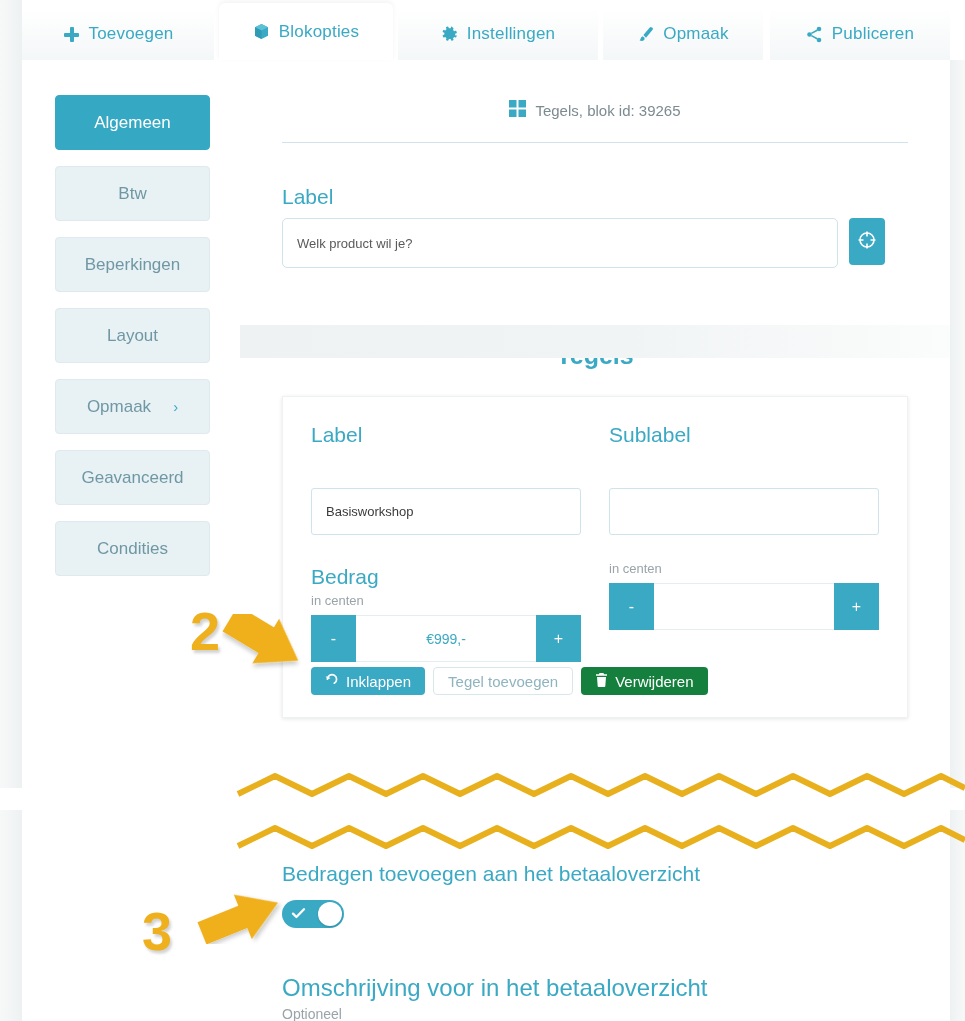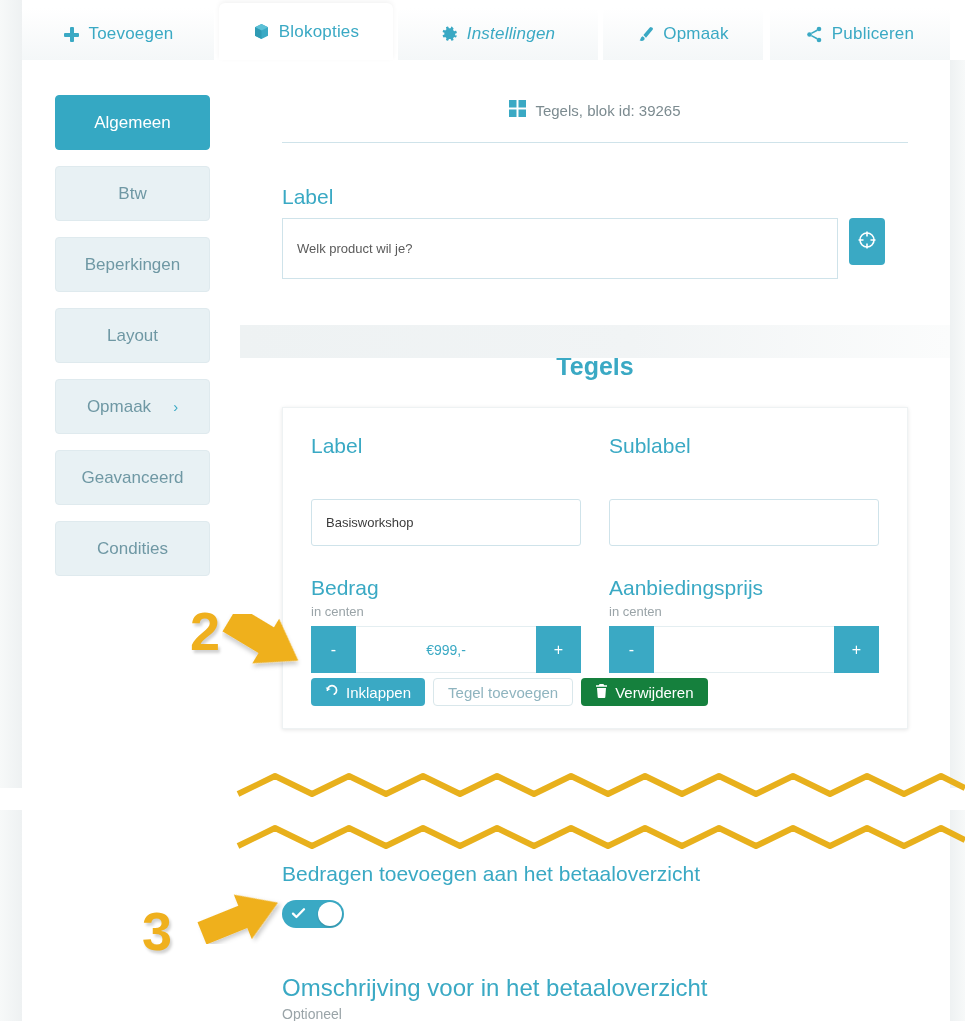--- a/index.html
+++ b/index.html
@@ -57,21 +57,21 @@
 
   .block-head {
     display:flex; align-items:center; justify-content:center; gap:9px;
     color:#7c8b90; font-size:15px; padding-top:40px;
   }
   .hrule { margin:22px 42px 0 42px; height:1px; background:#cfe3ea; }
 
   .field-label { color:#3aa9c4; font-size:21px; margin:42px 0 9px 42px; }
   .label-row { display:flex; align-items:flex-start; gap:11px; margin-left:42px; }
   .txtinput {
-    height:61px; border:1px solid #cfe3ea; border-radius:0; background:#fff;
+    height:50px; border:1px solid #cfe3ea; border-radius:5px; background:#fff;
     color:#5a5a5a; font-size:13px; padding:0 14px; display:flex; align-items:center;
   }
   .input-wide { width:556px; }
   .sq-btn {
     width:36px; height:47px; border-radius:4px; background:#3aa9c4;
     display:flex; align-items:center; justify-content:center; cursor:pointer;
   }
 
   .gray-band { position:absolute; left:240px; top:325px; width:710px; height:33px;
                background:linear-gradient(90deg,#eef2f3 0%, #f1f4f5 55%, #fbfcfc 100%); }
@@ -148,21 +148,21 @@
       <span class="tab-ico ic-cube">
         <svg width="17" height="17" viewBox="0 0 17 17">
             <path d="M8.5 1 15 4.3v8.4L8.5 16 2 12.7V4.3z" fill="#3aa9c4"></path>
             <path d="M8.5 1 15 4.3 8.5 7.6 2 4.3z" fill="#5cc0d6"></path>
             <path d="M8.5 7.6V16L2 12.7V4.3z" fill="#2f9bb4"></path>
           </svg>
       </span>
       <span class="tlabel">Blokopties</span>
     </div>
 
-    <div class="tab" style="left:398px; width:200px;font-style:italic;">
+    <div class="tab" style="left:398px; width:200px;">
       <span class="tab-ico ic-gear">
         <svg width="17" height="17" viewBox="0 0 20 20">
             <path fill="#3aa9c4" d="M10 6.6a3.4 3.4 0 100 6.8 3.4 3.4 0 000-6.8zm0 5.1a1.7 1.7 0 110-3.4 1.7 1.7 0 010 3.4z"></path>
             <path fill="#3aa9c4" d="M18.2 11.6l-1.6-.6a6.9 6.9 0 000-2l1.6-.6a.7.7 0 00.4-.9l-.6-1.5a.7.7 0 00-.9-.4l-1.6.6a6.9 6.9 0 00-1.4-1.4l.6-1.6a.7.7 0 00-.4-.9L12.8.7a.7.7 0 00-.9.4l-.6 1.6a6.9 6.9 0 00-2 0L8.7 1.1a.7.7 0 00-.9-.4L6.3 1.3a.7.7 0 00-.4.9l.6 1.6A6.9 6.9 0 005.1 5.2l-1.6-.6a.7.7 0 00-.9.4l-.6 1.5a.7.7 0 00.4.9l1.6.6a6.9 6.9 0 000 2l-1.6.6a.7.7 0 00-.4.9l.6 1.5a.7.7 0 00.9.4l1.6-.6a6.9 6.9 0 001.4 1.4l-.6 1.6a.7.7 0 00.4.9l1.5.6a.7.7 0 00.9-.4l.6-1.6a6.9 6.9 0 002 0l.6 1.6a.7.7 0 00.9.4l1.5-.6a.7.7 0 00.4-.9l-.6-1.6a6.9 6.9 0 001.4-1.4l1.6.6a.7.7 0 00.9-.4l.6-1.5a.7.7 0 00-.4-.9z"></path>
           </svg>
       </span>
       <span class="tlabel">Instellingen</span>
     </div>
 
     <div class="tab" style="left:603px; width:160px;">
@@ -262,21 +262,20 @@
         <div class="col">
           <div class="col-lab">Bedrag</div>
           <div class="col-sub">in centen</div>
           <div class="stepper">
             <div class="step-btn">-</div>
             <div class="step-val">€999,-</div>
             <div class="step-btn">+</div>
           </div>
         </div>
         <div class="col">
-          <div class="col-lab">Aanbiedingsprijs</div>
           <div class="col-sub">in centen</div>
           <div class="stepper">
             <div class="step-btn">-</div>
             <div class="step-val"></div>
             <div class="step-btn">+</div>
           </div>
         </div>
       </div>
 
       <div class="btnrow">

